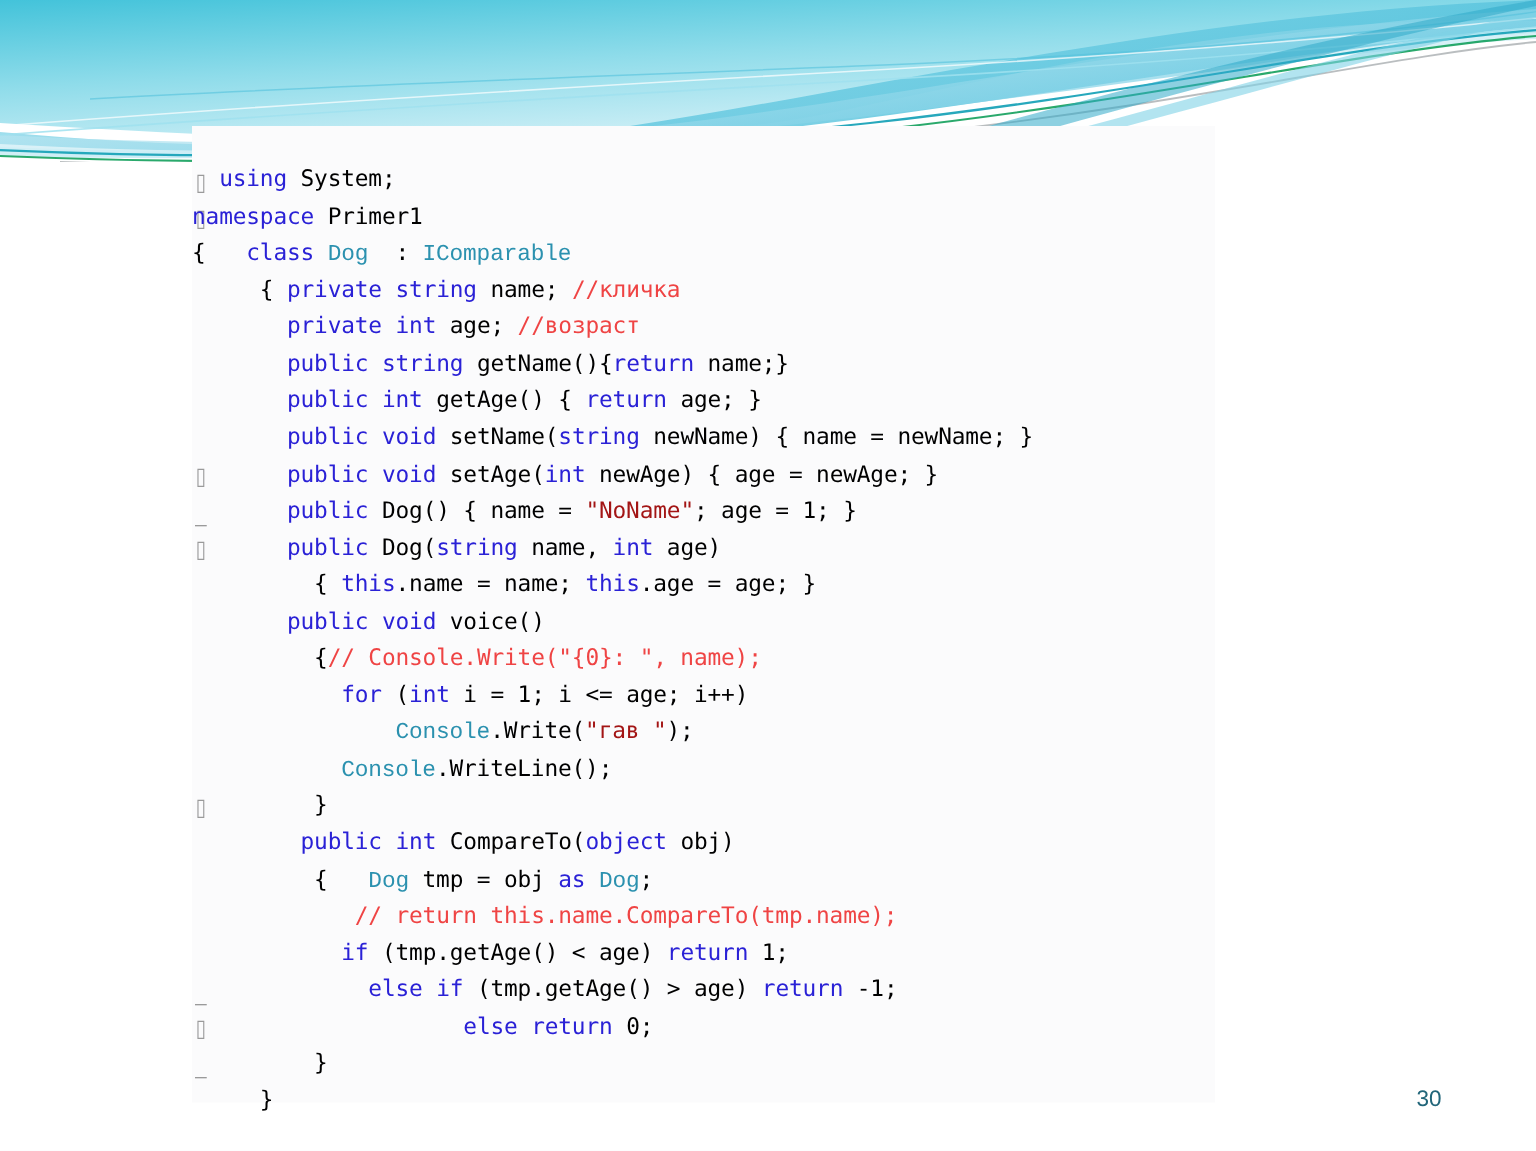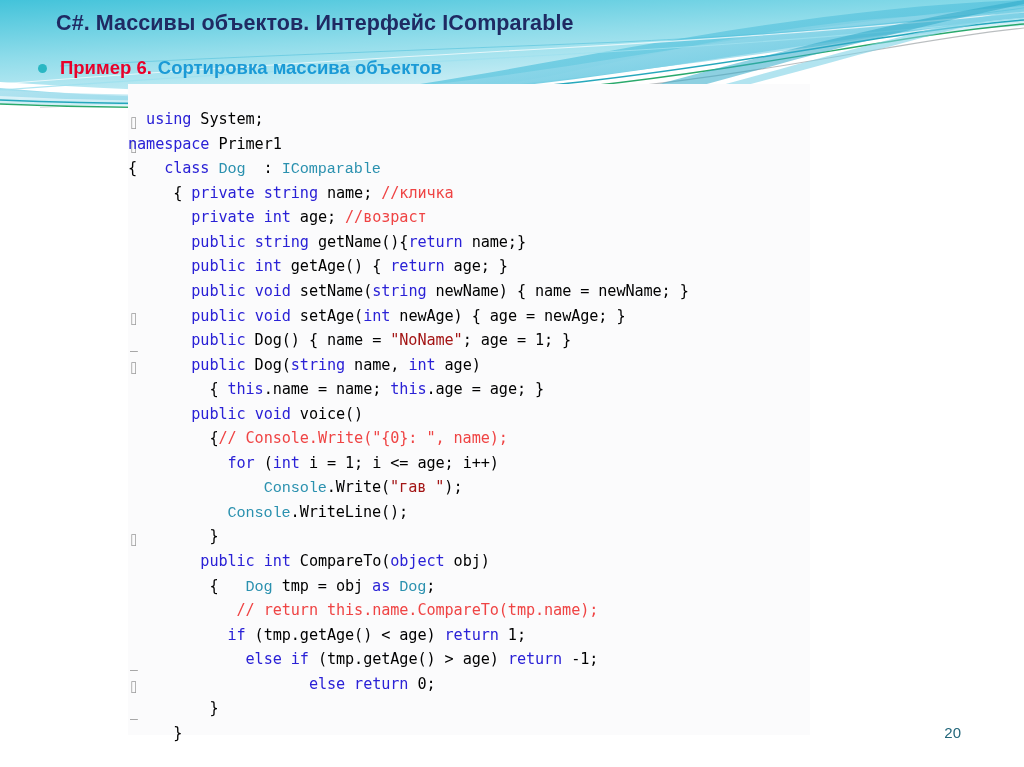--- a/index.html
+++ b/index.html
@@ -189,40 +189,34 @@
 
       <path d="M0,84 C180,70 380,58 560,48 C740,38 890,26 1024,12" fill="none" stroke="#FFFFFF" stroke-width="1.1" opacity="0.7"></path>
       <path d="M0,90 C190,76 390,64 570,54 C750,44 895,32 1024,18" fill="none" stroke="#9FE0EF" stroke-width="1.1" opacity="0.85"></path>
       <path d="M60,66 C240,56 430,50 620,42 C790,34 920,22 1024,8" fill="none" stroke="#54C2DC" stroke-width="1" opacity="0.6"></path>
 
       <path d="M620,108 C760,70 880,34 1024,4 L1024,0 C870,26 740,62 600,100 Z" fill="#2FA9C9" opacity="0.55"></path>
       <path d="M660,108 C800,72 900,42 1024,12 L1024,8 C890,36 790,68 650,104 Z" fill="#7FD2E6" opacity="0.6"></path>
     </svg>
   </div>
 
-  <div id="title">C#. Массивы объектов. Интерфейс IComparable</div>
-
-  <div id="bullet-row">
-    <span id="bullet-dot"></span>
-    <span class="bullet-red">Пример 6.</span>
-    <span class="bullet-blue">Сортировка массива объектов</span>
-  </div>
+
 
   <div id="code-panel">
     <div id="code-inner">
       <div id="fold-gutter">
           <span class="fold-mark" style="top: 32.55px;">⌷</span>
           <span class="fold-mark" style="top: 57.1px;">⌷</span>
           <span class="fold-mark" style="top: 228.95px;">⌷</span>
           <span class="fold-mark" style="top: 278.05px;">⌷</span>
           <span class="fold-mark" style="top: 449.9px;">⌷</span>
           <span class="fold-mark" style="top: 597.2px;">⌷</span>
           <span class="fold-mark" style="top: 259.5px;">–</span>
           <span class="fold-mark" style="top: 578.65px;">–</span>
           <span class="fold-mark" style="top: 627.75px;">–</span>
         </div>
       <pre id="code-lines"><span class="cl"><span class="pln">  </span><span class="kw">using</span><span class="pln"> System;</span></span><span class="cl"><span class="kw">namespace</span><span class="pln"> Primer1</span></span><span class="cl"><span class="pln">{   </span><span class="kw">class</span><span class="pln"> </span><span class="typ">Dog</span><span class="pln">  : </span><span class="typ">IComparable</span></span><span class="cl"><span class="pln">     { </span><span class="kw">private</span><span class="pln"> </span><span class="kw">string</span><span class="pln"> name; </span><span class="cmt">//кличка</span></span><span class="cl"><span class="pln">       </span><span class="kw">private</span><span class="pln"> </span><span class="kw">int</span><span class="pln"> age; </span><span class="cmt">//возраст</span></span><span class="cl"><span class="pln">       </span><span class="kw">public</span><span class="pln"> </span><span class="kw">string</span><span class="pln"> getName(){</span><span class="kw">return</span><span class="pln"> name;}</span></span><span class="cl"><span class="pln">       </span><span class="kw">public</span><span class="pln"> </span><span class="kw">int</span><span class="pln"> getAge() { </span><span class="kw">return</span><span class="pln"> age; }</span></span><span class="cl"><span class="pln">       </span><span class="kw">public</span><span class="pln"> </span><span class="kw">void</span><span class="pln"> setName(</span><span class="kw">string</span><span class="pln"> newName) { name = newName; }</span></span><span class="cl"><span class="pln">       </span><span class="kw">public</span><span class="pln"> </span><span class="kw">void</span><span class="pln"> setAge(</span><span class="kw">int</span><span class="pln"> newAge) { age = newAge; }</span></span><span class="cl"><span class="pln">       </span><span class="kw">public</span><span class="pln"> Dog() { name = </span><span class="str">"NoName"</span><span class="pln">; age = 1; }</span></span><span class="cl"><span class="pln">       </span><span class="kw">public</span><span class="pln"> Dog(</span><span class="kw">string</span><span class="pln"> name, </span><span class="kw">int</span><span class="pln"> age)</span></span><span class="cl"><span class="pln">         { </span><span class="kw">this</span><span class="pln">.name = name; </span><span class="kw">this</span><span class="pln">.age = age; }</span></span><span class="cl"><span class="pln">       </span><span class="kw">public</span><span class="pln"> </span><span class="kw">void</span><span class="pln"> voice()</span></span><span class="cl"><span class="pln">         {</span><span class="cmt">// Console.Write("{0}: ", name);</span></span><span class="cl"><span class="pln">           </span><span class="kw">for</span><span class="pln"> (</span><span class="kw">int</span><span class="pln"> i = 1; i &lt;= age; i++)</span></span><span class="cl"><span class="pln">               </span><span class="typ">Console</span><span class="pln">.Write(</span><span class="str">"гав "</span><span class="pln">);</span></span><span class="cl"><span class="pln">           </span><span class="typ">Console</span><span class="pln">.WriteLine();</span></span><span class="cl"><span class="pln">         }</span></span><span class="cl"><span class="pln">        </span><span class="kw">public</span><span class="pln"> </span><span class="kw">int</span><span class="pln"> CompareTo(</span><span class="kw">object</span><span class="pln"> obj)</span></span><span class="cl"><span class="pln">         {   </span><span class="typ">Dog</span><span class="pln"> tmp = obj </span><span class="kw">as</span><span class="pln"> </span><span class="typ">Dog</span><span class="pln">;</span></span><span class="cl"><span class="pln">            </span><span class="cmt">// return this.name.CompareTo(tmp.name);</span></span><span class="cl"><span class="pln">           </span><span class="kw">if</span><span class="pln"> (tmp.getAge() &lt; age) </span><span class="kw">return</span><span class="pln"> 1;</span></span><span class="cl"><span class="pln">             </span><span class="kw">else</span><span class="pln"> </span><span class="kw">if</span><span class="pln"> (tmp.getAge() &gt; age) </span><span class="kw">return</span><span class="pln"> -1;</span></span><span class="cl"><span class="pln">                    </span><span class="kw">else</span><span class="pln"> </span><span class="kw">return</span><span class="pln"> 0;</span></span><span class="cl"><span class="pln">         }</span></span><span class="cl"><span class="pln">     }</span></span></pre>
     </div>
   </div>
 
-  <div id="page-number">20</div>
+  <div id="page-number">30</div>
 
 </div>
 
 </body></html>

